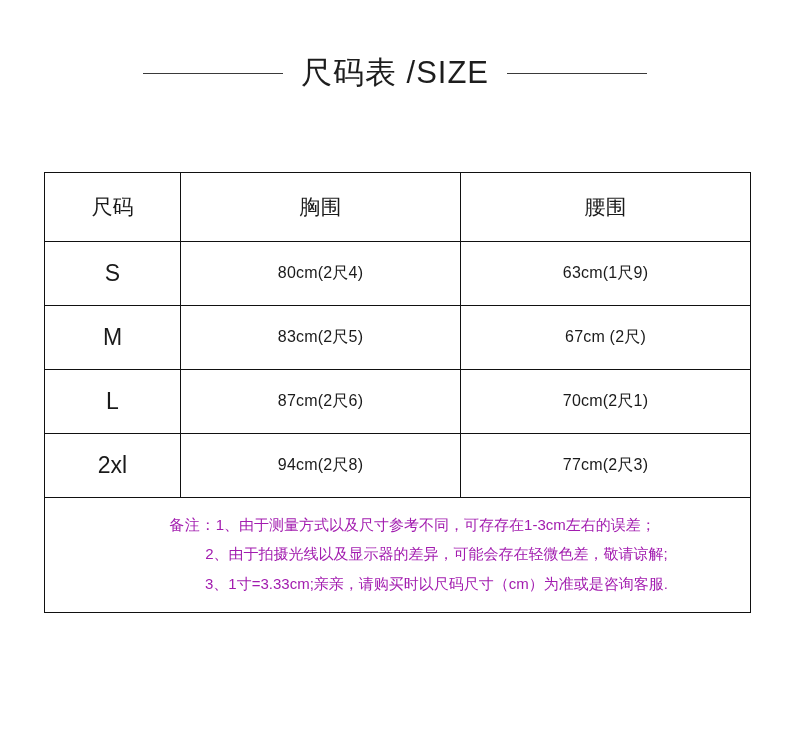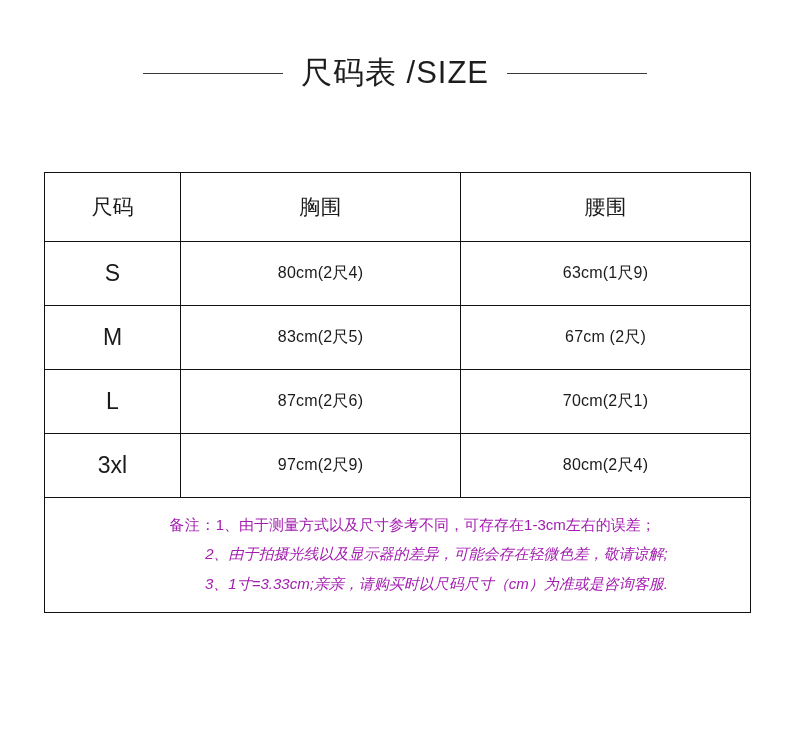--- a/index.html
+++ b/index.html
@@ -95,21 +95,20 @@
     padding-right: 20px;
   }
   .note-line {
     white-space: nowrap;
   }
   .note-line .note-label {
     letter-spacing: 0.5px;
   }
   .note-indent {
     padding-left: 48px;
-    font-style: italic;
   }
 </style>
 </head>
 <body>
 
 <div class="page">
 
   <div class="title-block">
     <div class="title-rule left"></div>
     <div class="title-text">尺码表 /SIZE</div>
@@ -138,23 +137,23 @@
         <td class="size-cell">M</td>
         <td class="measure">83cm(2尺5)</td>
         <td class="measure">67cm (2尺)</td>
       </tr>
       <tr class="body-row">
         <td class="size-cell">L</td>
         <td class="measure">87cm(2尺6)</td>
         <td class="measure">70cm(2尺1)</td>
       </tr>
       <tr class="body-row">
-        <td class="size-cell">3xl</td>
-        <td class="measure">97cm(2尺9)</td>
-        <td class="measure">80cm(2尺4)</td>
+        <td class="size-cell">2xl</td>
+        <td class="measure">94cm(2尺8)</td>
+        <td class="measure">77cm(2尺3)</td>
       </tr>
 
       <tr>
         <td class="notes-cell" colspan="3">
           <div class="notes">
             <div class="note-line">
               <span class="note-label">备注：</span><span>1、由于测量方式以及尺寸参考不同，可存存在1-3cm左右的误差；</span>
             </div>
             <div class="note-line note-indent">
               <span>2、由于拍摄光线以及显示器的差异，可能会存在轻微色差，敬请谅解;</span>

